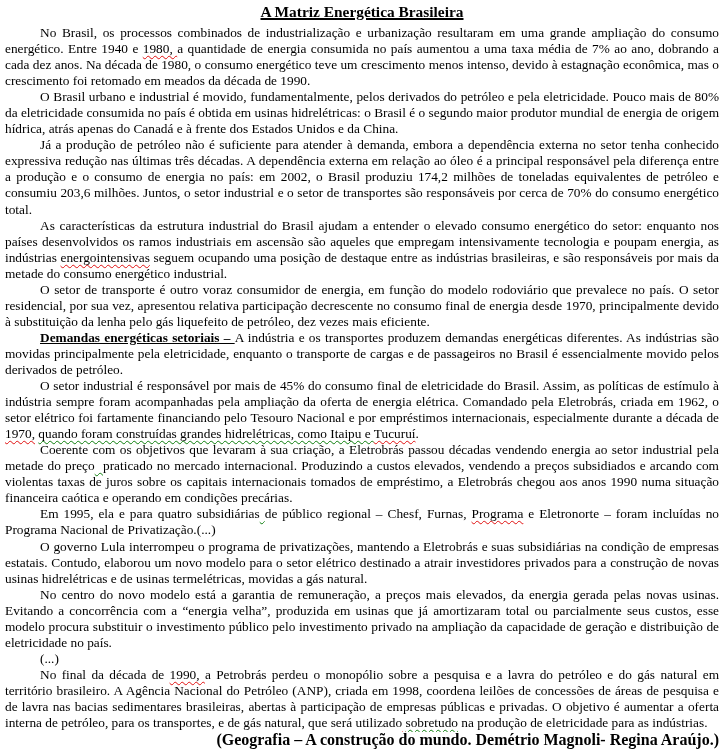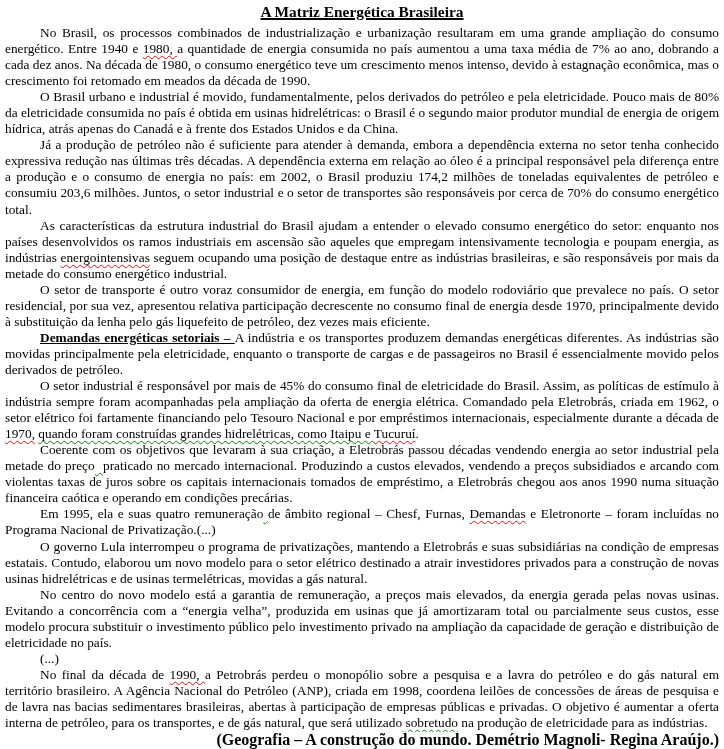--- a/index.html
+++ b/index.html
@@ -67,20 +67,20 @@
   <h1 class="doc-title">A Matriz Energética Brasileira</h1>
   <div>
       <p class="para"><span class="seg">No Brasil, os processos combinados de industrialização e urbanização resultaram em uma grande ampliação do consumo energético. Entre 1940 e </span><span class="seg seg-red">1980,&nbsp;</span><span class="seg">a quantidade de energia consumida no país aumentou a uma taxa média de 7% ao ano, dobrando a cada dez anos. Na década de 1980, o consumo energético teve um crescimento menos intenso, devido à estagnação econômica, mas o crescimento foi retomado em meados da década de 1990.</span></p>
       <p class="para"><span class="seg">O Brasil urbano e industrial é movido, fundamentalmente, pelos derivados do petróleo e pela eletricidade. Pouco mais de 80% da eletricidade consumida no país é obtida em usinas hidrelétricas: o Brasil é o segundo maior produtor mundial de energia de origem hídrica, atrás apenas do Canadá e à frente dos Estados Unidos e da China.</span></p>
       <p class="para"><span class="seg">Já a produção de petróleo não é suficiente para atender à demanda, embora a dependência externa no setor tenha conhecido expressiva redução nas últimas três décadas. A dependência externa em relação ao óleo é a principal responsável pela diferença entre a produção e o consumo de energia no país: em 2002, o Brasil produziu 174,2 milhões de toneladas equivalentes de petróleo e consumiu 203,6 milhões. Juntos, o setor industrial e o setor de transportes são responsáveis por cerca de 70% do consumo energético total.</span></p>
       <p class="para"><span class="seg">As características da estrutura industrial do Brasil ajudam a entender o elevado consumo energético do setor: enquanto nos países desenvolvidos os ramos industriais em ascensão são aqueles que empregam intensivamente tecnologia e poupam energia, as indústrias </span><span class="seg seg-red">energointensivas</span><span class="seg"> seguem ocupando uma posição de destaque entre as indústrias brasileiras, e são responsáveis por mais da metade do consumo energético industrial.</span></p>
       <p class="para"><span class="seg">O setor de transporte é outro voraz consumidor de energia, em função do modelo rodoviário que prevalece no país. O setor residencial, por sua vez, apresentou relativa participação decrescente no consumo final de energia desde 1970, principalmente devido à substituição da lenha pelo gás liquefeito de petróleo, dez vezes mais eficiente.</span></p>
       <p class="para"><span class="seg seg-b">Demandas energéticas setoriais – </span><span class="seg">A indústria e os transportes produzem demandas energéticas diferentes. As indústrias são movidas principalmente pela eletricidade, enquanto o transporte de cargas e de passageiros no Brasil é essencialmente movido pelos derivados de petróleo.</span></p>
       <p class="para"><span class="seg">O setor industrial é responsável por mais de 45% do consumo final de eletricidade do Brasil. Assim, as políticas de estímulo à indústria sempre foram acompanhadas pela ampliação da oferta de energia elétrica. Comandado pela Eletrobrás, criada em 1962, o setor elétrico foi fartamente financiando pelo Tesouro Nacional e por empréstimos internacionais, especialmente durante a década de </span><span class="seg seg-red">1970,</span><span class="seg"> </span><span class="seg seg-green">quando foram construídas grandes hidrelétricas, como Itaipu e </span><span class="seg seg-red">Tucuruí</span><span class="seg">.</span></p>
       <p class="para"><span class="seg">Coerente com os objetivos que levaram à sua criação, a Eletrobrás passou décadas vendendo energia ao setor industrial pela metade do preço</span><span class="seg seg-green">&nbsp;&nbsp;</span><span class="seg">praticado no mercado internacional. Produzindo a custos elevados, vendendo a preços subsidiados e arcando com violentas taxas de juros sobre os capitais internacionais tomados de empréstimo, a Eletrobrás chegou aos anos 1990 numa situação financeira caótica e operando em condições precárias.</span></p>
-      <p class="para"><span class="seg">Em 1995, ela e suas quatro remuneração</span><span class="seg seg-green">&nbsp;</span><span class="seg">de âmbito regional – Chesf, Furnas, </span><span class="seg seg-red">Demandas</span><span class="seg"> e Eletronorte – foram incluídas no Programa Nacional de Privatização.(...)</span></p>
+      <p class="para"><span class="seg">Em 1995, ela e para quatro subsidiárias</span><span class="seg seg-green">&nbsp;</span><span class="seg">de público regional – Chesf, Furnas, </span><span class="seg seg-red">Programa</span><span class="seg"> e Eletronorte – foram incluídas no Programa Nacional de Privatização.(...)</span></p>
       <p class="para"><span class="seg">O governo Lula interrompeu o programa de privatizações, mantendo a Eletrobrás e suas subsidiárias na condição de empresas estatais. Contudo, elaborou um novo modelo para o setor elétrico destinado a atrair investidores privados para a construção de novas usinas hidrelétricas e de usinas termelétricas, movidas a gás natural.</span></p>
       <p class="para"><span class="seg">No centro do novo modelo está a garantia de remuneração, a preços mais elevados, da energia gerada pelas novas usinas. Evitando a concorrência com a “energia velha”, produzida em usinas que já amortizaram total ou parcialmente seus custos, esse modelo procura substituir o investimento público pelo investimento privado na ampliação da capacidade de geração e distribuição de eletricidade no país.</span></p>
       <p class="para"><span class="seg">(...)</span></p>
       <p class="para"><span class="seg">No final da década de </span><span class="seg seg-red">1990,&nbsp;</span><span class="seg">a Petrobrás perdeu o monopólio sobre a pesquisa e a lavra do petróleo e do gás natural em território brasileiro. A Agência Nacional do Petróleo (ANP), criada em 1998, coordena leilões de concessões de áreas de pesquisa e de lavra nas bacias sedimentares brasileiras, abertas à participação de empresas públicas e privadas. O objetivo é aumentar a oferta interna de petróleo, para os transportes, e de gás natural, que será utilizado</span><span class="seg seg-red">&nbsp;</span><span class="seg seg-green">sobretudo</span><span class="seg"> na produção de eletricidade para as indústrias.</span></p>
     </div>
   <span class="citation">(Geografia – A construção do mundo. Demétrio Magnoli- Regina Araújo.)</span>
 </div>
 
 </body></html>

